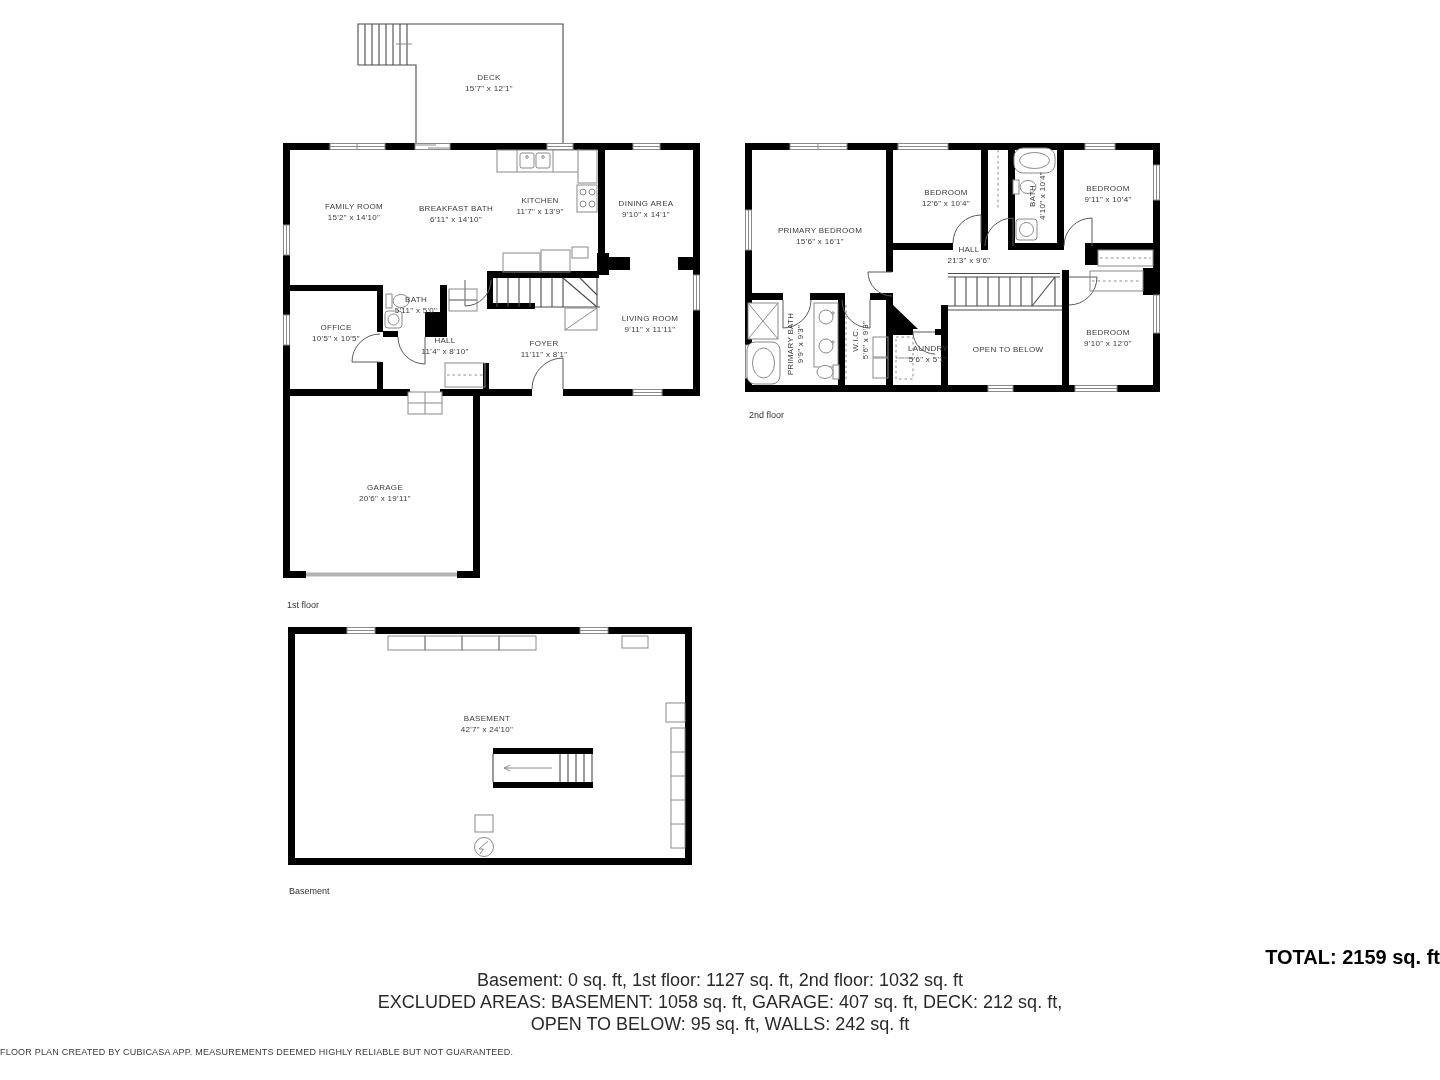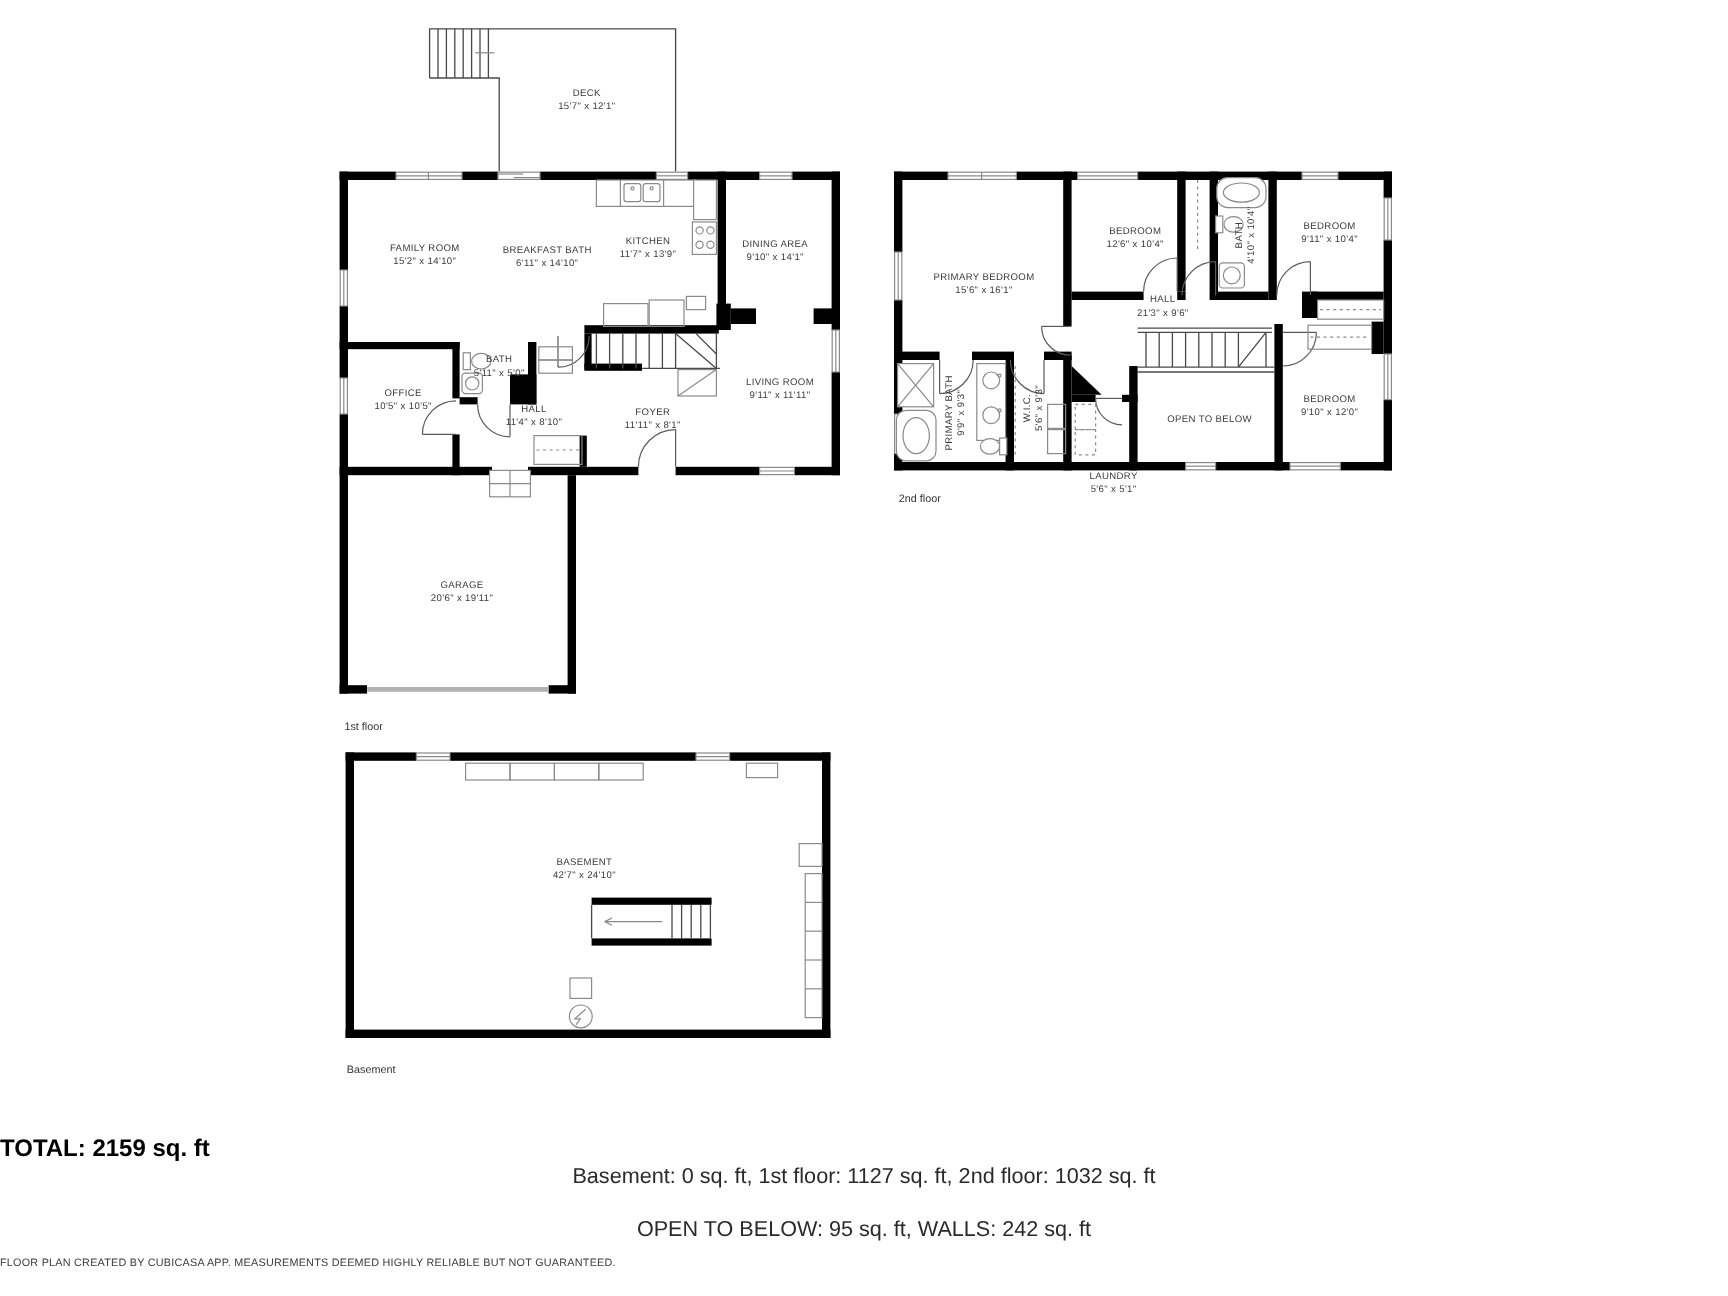--- a/index.html
+++ b/index.html
@@ -19,21 +19,21 @@
   .rlabel {
     position:absolute; transform:translateX(-50%); text-align:center;
     font-size:8px; line-height:11px; letter-spacing:.3px; color:#3b3b3b; white-space:nowrap;
   }
   .rlabel-v {
     position:absolute; transform:translate(-50%,-50%) rotate(-90deg);
     text-align:center; font-size:8px; line-height:10px; letter-spacing:.3px;
     color:#3b3b3b; white-space:nowrap;
   }
   .caption { position:absolute; font-size:9px; color:#333333;text-align:center; }
-  .sum-total { position:absolute; left:0; width:1440px; top:946px; text-align:left;
+  .sum-total { position:absolute; left:0; width:1440px; top:946px; text-align:right;
                font-size:20px; font-weight:bold; color:#000000; }
   .sum-line1 { position:absolute; left:0; width:1440px; top:970px; text-align:center; font-size:18px; color:#2a2a2a; }
   .sum-line2 { position:absolute; left:0; width:1440px; top:992px; text-align:center; font-size:18px; color:#2a2a2a; }
   .sum-line3 { position:absolute; left:0; width:1440px; top:1014px; text-align:center; font-size:18px; color:#2a2a2a; }
   .sum-disc  { position:absolute; left:0; width:1440px; top:1047px; text-align:left; font-size:9px; letter-spacing:.2px; color:#3a3a3a; }
 </style>
 </head>
 <body>
 
 <div class="canvas">
@@ -529,21 +529,21 @@
       <div>12'6" x 10'4"</div>
   </div>
   <div class="rlabel" style="left:1108px; top:183px;">
     <div>BEDROOM</div>
       <div>9'11" x 10'4"</div>
   </div>
   <div class="rlabel" style="left:969px; top:244px;">
     <div>HALL</div>
       <div>21'3" x 9'6"</div>
   </div>
-  <div class="rlabel" style="left:928px; top:343px;margin-top:48px;">
+  <div class="rlabel" style="left:928px; top:343px;">
     <div>LAUNDRY</div>
       <div>5'6" x 5'1"</div>
   </div>
   <div class="rlabel" style="left:1008px; top:344px;">
     <div>OPEN TO BELOW</div>
   </div>
   <div class="rlabel" style="left:1108px; top:327px;">
     <div>BEDROOM</div>
       <div>9'10" x 12'0"</div>
   </div>
@@ -564,16 +564,17 @@
     <div>BASEMENT</div>
       <div>42'7" x 24'10"</div>
   </div>
 
   <div class="caption" style="left:287px; top:600px;">1st floor</div>
   <div class="caption" style="left:749px; top:410px;">2nd floor</div>
   <div class="caption" style="left:289px; top:886px;">Basement</div>
 
   <div class="sum-total">TOTAL: 2159 sq. ft</div>
   <div class="sum-line1">Basement: 0 sq. ft, 1st floor: 1127 sq. ft, 2nd floor: 1032 sq. ft</div>
+  <div class="sum-line2">EXCLUDED AREAS: BASEMENT: 1058 sq. ft, GARAGE: 407 sq. ft, DECK: 212 sq. ft,</div>
   <div class="sum-line3">OPEN TO BELOW: 95 sq. ft, WALLS: 242 sq. ft</div>
   <div class="sum-disc">FLOOR PLAN CREATED BY CUBICASA APP. MEASUREMENTS DEEMED HIGHLY RELIABLE BUT NOT GUARANTEED.</div>
 
 </div>
 
 </body></html>

